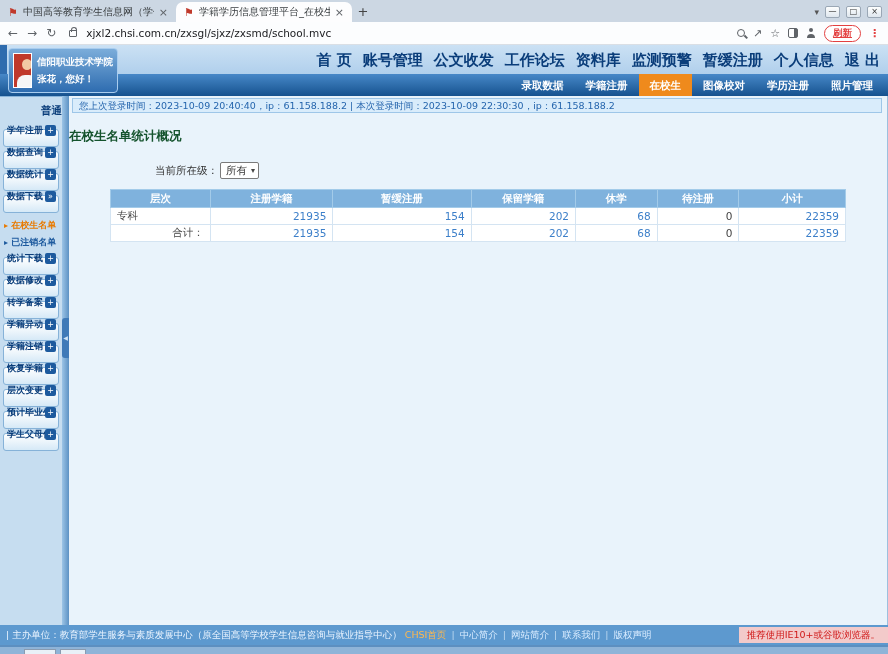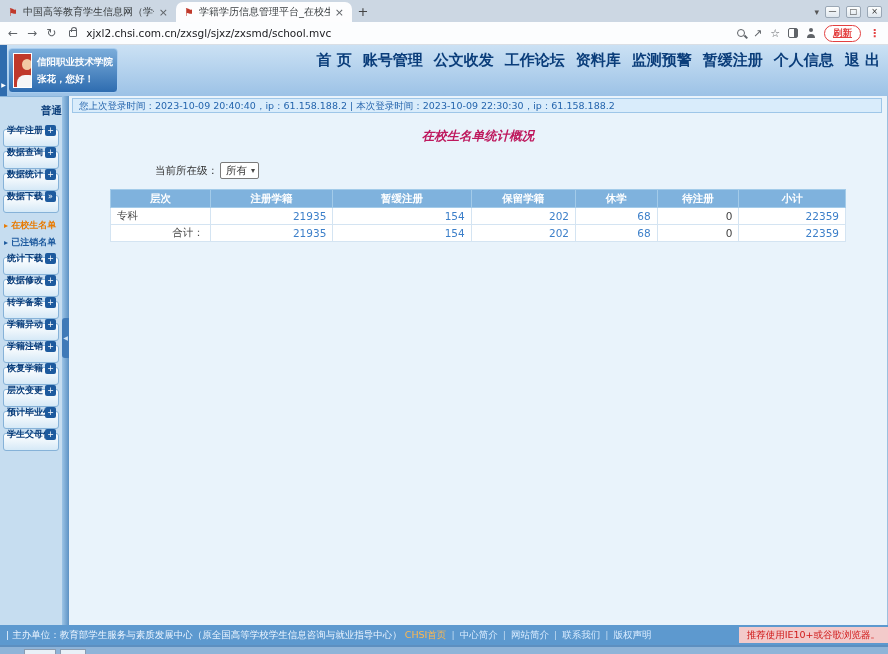--- a/index.html
+++ b/index.html
@@ -61,21 +61,21 @@
   .sb-sub-item { font-size:9px; font-weight:bold; margin:4px 0; cursor:pointer; white-space:nowrap; }
   .sb-sub-item .arr { font-size:8px; }
   .sb-sub-item.on { color:#e87a00; }
   .sb-sub-item.off { color:#1d5a9e; }
   .splitter { position:absolute; top:96px; left:62px; width:7px; height:529px; background:linear-gradient(90deg,#9cc4e6,#5d92c4); }
   .splitter .coll { position:absolute; top:222px; left:0; width:7px; height:40px; background:#3f7ab8; color:#cfe4f6; font-size:6px; line-height:40px; text-align:center; cursor:pointer; border-radius:3px 0 0 3px; }
 
   
   .main { position:absolute; top:96px; left:69px; width:819px; height:529px; background:#e9f3fb; border-right:1px solid #9cc0de; }
   .loginbar { margin:2px 5px 0 3px; height:15px; background:#d9ecfb; border:1px solid #9ec6e8; font-size:9.5px; color:#2565ad; line-height:13px; padding-left:6px; white-space:nowrap; overflow:hidden; }
-  .page-title { margin-top:15px; text-align:center; font-size:12.5px; font-weight:bold; color:#be185d;font-style:italic; }
+  .page-title { margin-top:15px; font-size:12.5px; font-weight:bold; color:#14532d; }
   .filter-row { margin:17px 0 0 86px; display:flex; align-items:center; font-size:10.5px; color:#333; }
   .fselect { display:inline-flex; align-items:center; gap:4px; border:1px solid #7a7a7a; background:#fff; height:17px; padding:0 3px 0 5px; border-radius:2px; margin-left:2px; cursor:pointer; }
   .fselect .sel-arrow { font-size:8px; color:#444; }
   .stat-table { width:736px; margin:10px auto 0; border-collapse:collapse; background:#fff; }
   .stat-table th { background:#7fb2dd; color:#fff; font-size:10.5px; font-weight:bold; height:18px; border:1px solid #a3cbe9; }
   .stat-table td { height:17px; font-size:10.5px; border:1px solid #d4e4f2; padding:0 6px; color:#444; }
   .stat-table { border:1px solid #9ec2e0; }
   td.num { text-align:right; color:#3c7fc9; }
   td.zero { text-align:right; color:#444; }
   td.level { text-align:left; }
@@ -147,20 +147,30 @@
   <div class="nav1">
     <span class="nav1-item">首 页</span>
     <span class="nav1-item">账号管理</span>
     <span class="nav1-item">公文收发</span>
     <span class="nav1-item">工作论坛</span>
     <span class="nav1-item">资料库</span>
     <span class="nav1-item">监测预警</span>
     <span class="nav1-item">暂缓注册</span>
     <span class="nav1-item">个人信息</span>
     <span class="nav1-item">退 出</span>
+  </div>
+  <div class="nav2">
+    <div class="nav2-items">
+      <span class="nav2-item">录取数据</span>
+      <span class="nav2-item">学籍注册</span>
+      <span class="nav2-item active">在校生</span>
+      <span class="nav2-item">图像校对</span>
+      <span class="nav2-item">学历注册</span>
+      <span class="nav2-item">照片管理</span>
+    </div>
   </div>
 </div>
 
 <div class="sidebar">
   <div class="sb-title">普通</div>
 
   <div class="sb-btn">
     <span class="lbl">学年注册</span>
     <span class="sq">+</span>
   </div>

